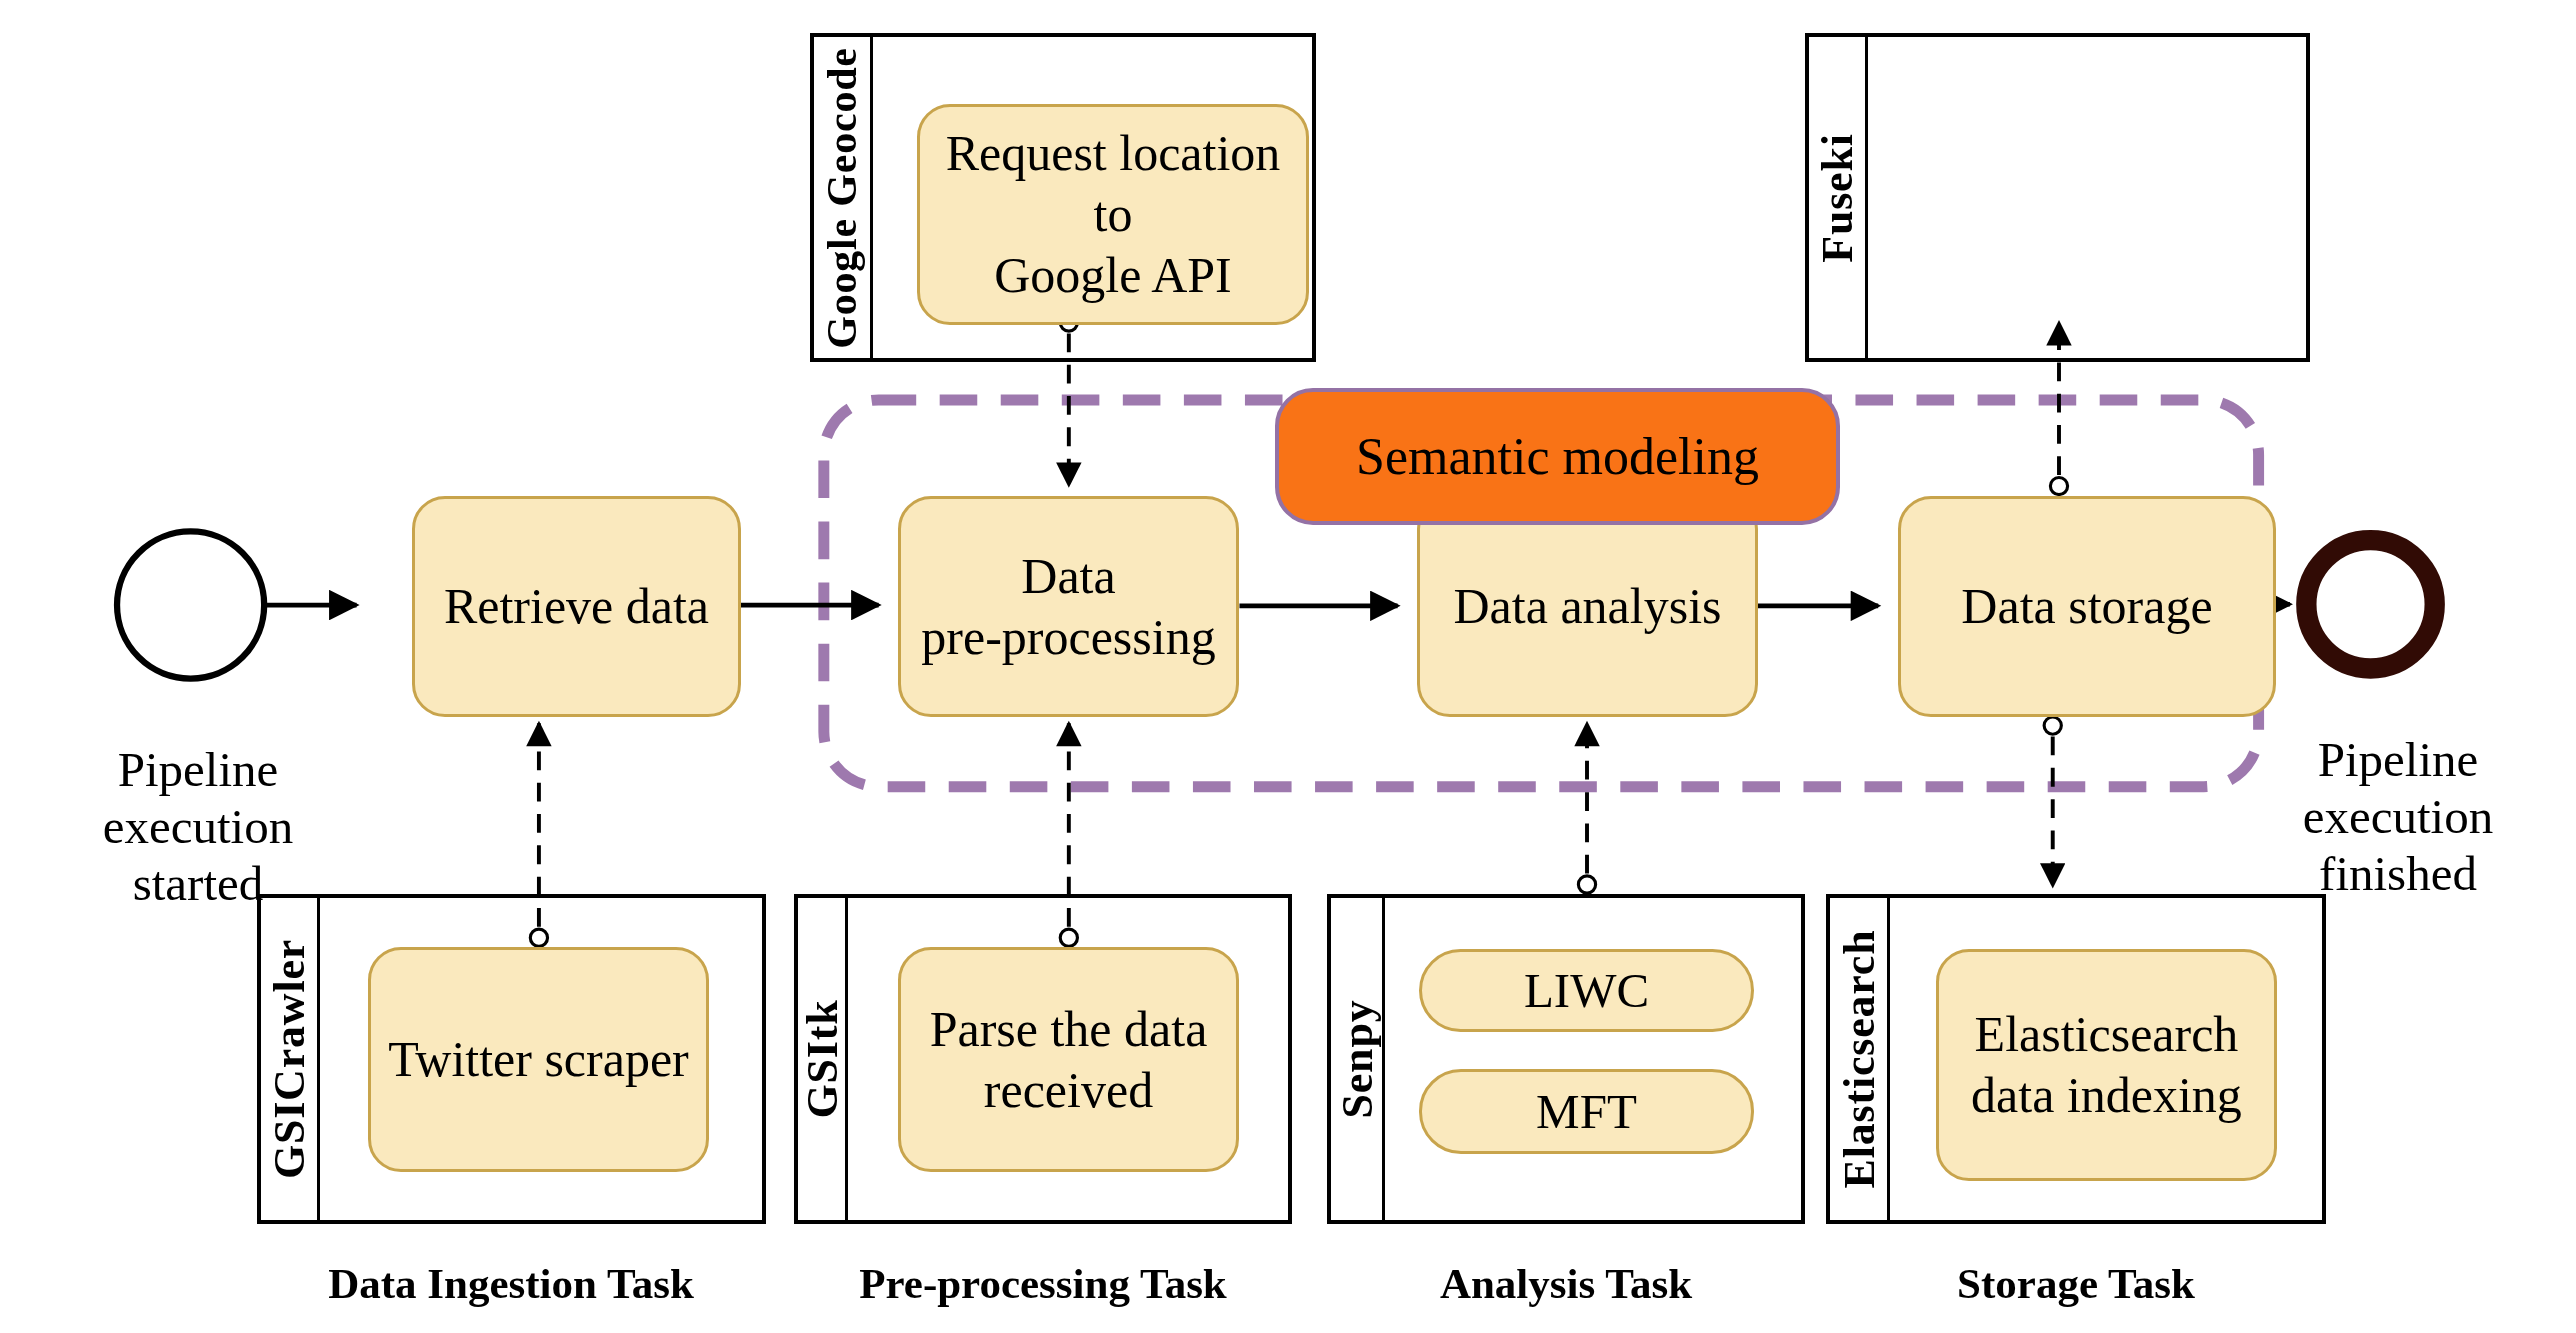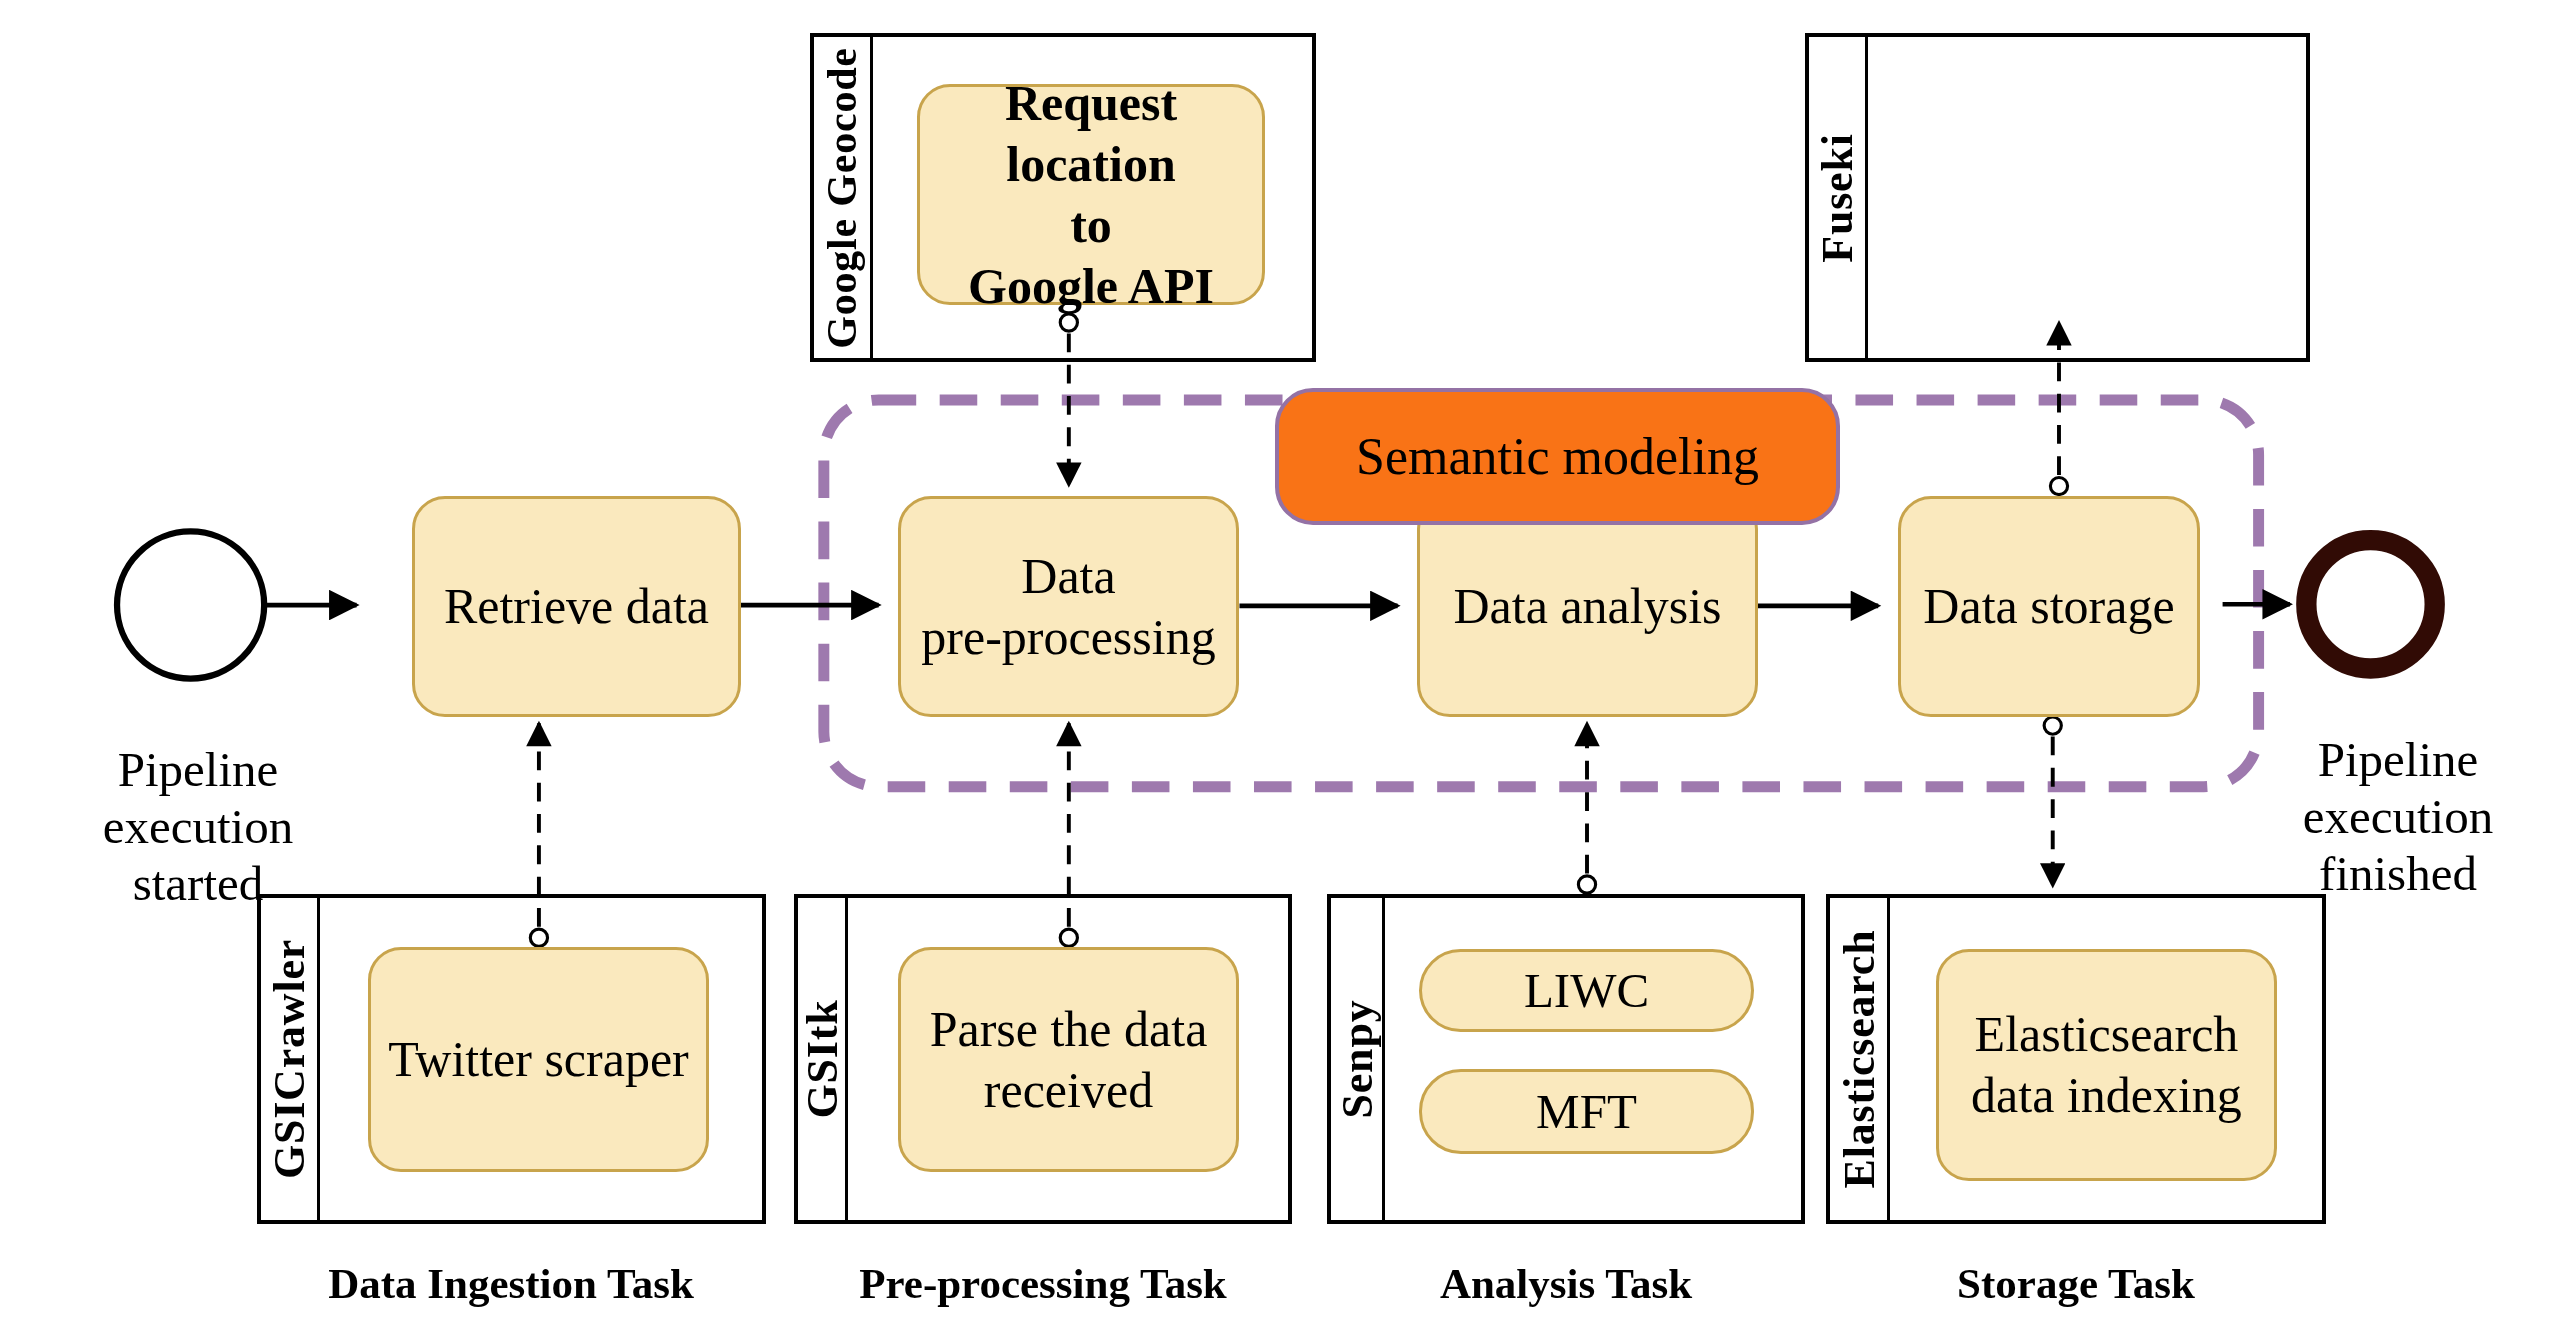--- a/index.html
+++ b/index.html
@@ -113,39 +113,39 @@
     </g>
   </svg>
 
   <div class="layer nodes">
 
     <div class="abs pool" style="left:810px;top:33px;width:506px;height:329px;">
       <div class="lane-strip" style="width:56px;">
         <span class="lane-label" style="font-size:42px;">Google Geocode</span>
       </div>
     </div>
-    <div class="abs task" style="left:917px;top:84px;width:348px;height:221px;font-weight:bold;">Request location
+    <div class="abs task" style="left:917px;top:104px;width:392px;height:221px;">Request location
 to
 Google API</div>
 
     <div class="abs pool" style="left:1805px;top:33px;width:505px;height:329px;">
       <div class="lane-strip" style="width:56px;">
         <span class="lane-label">Fuseki</span>
       </div>
     </div>
 
     <div class="abs group-label" style="left:1275px;top:388px;width:565px;height:137px;">
       <span>Semantic modeling</span>
     </div>
 
     <div class="abs task" style="left:376px;top:496px;width:329px;height:221px;margin-left:36px;">Retrieve data</div>
     <div class="abs task" style="left:898px;top:496px;width:341px;height:221px;">Data
 pre-processing</div>
     <div class="abs task" style="left:1417px;top:496px;width:341px;height:221px;">Data analysis</div>
-    <div class="abs task" style="left:1898px;top:496px;width:302px;height:221px;">Data storage</div>
+    <div class="abs task" style="left:1898px;top:496px;width:378px;height:221px;">Data storage</div>
 
     <div class="abs event-label" style="left:18px;top:742px;width:360px;">Pipeline execution
 started</div>
     <div class="abs event-label" style="left:2222px;top:732px;width:352px;">Pipeline
 execution finished</div>
 
     <div class="abs pool" style="left:257px;top:894px;width:509px;height:330px;">
       <div class="lane-strip" style="width:56px;">
         <span class="lane-label">GSICrawler</span>
       </div>

